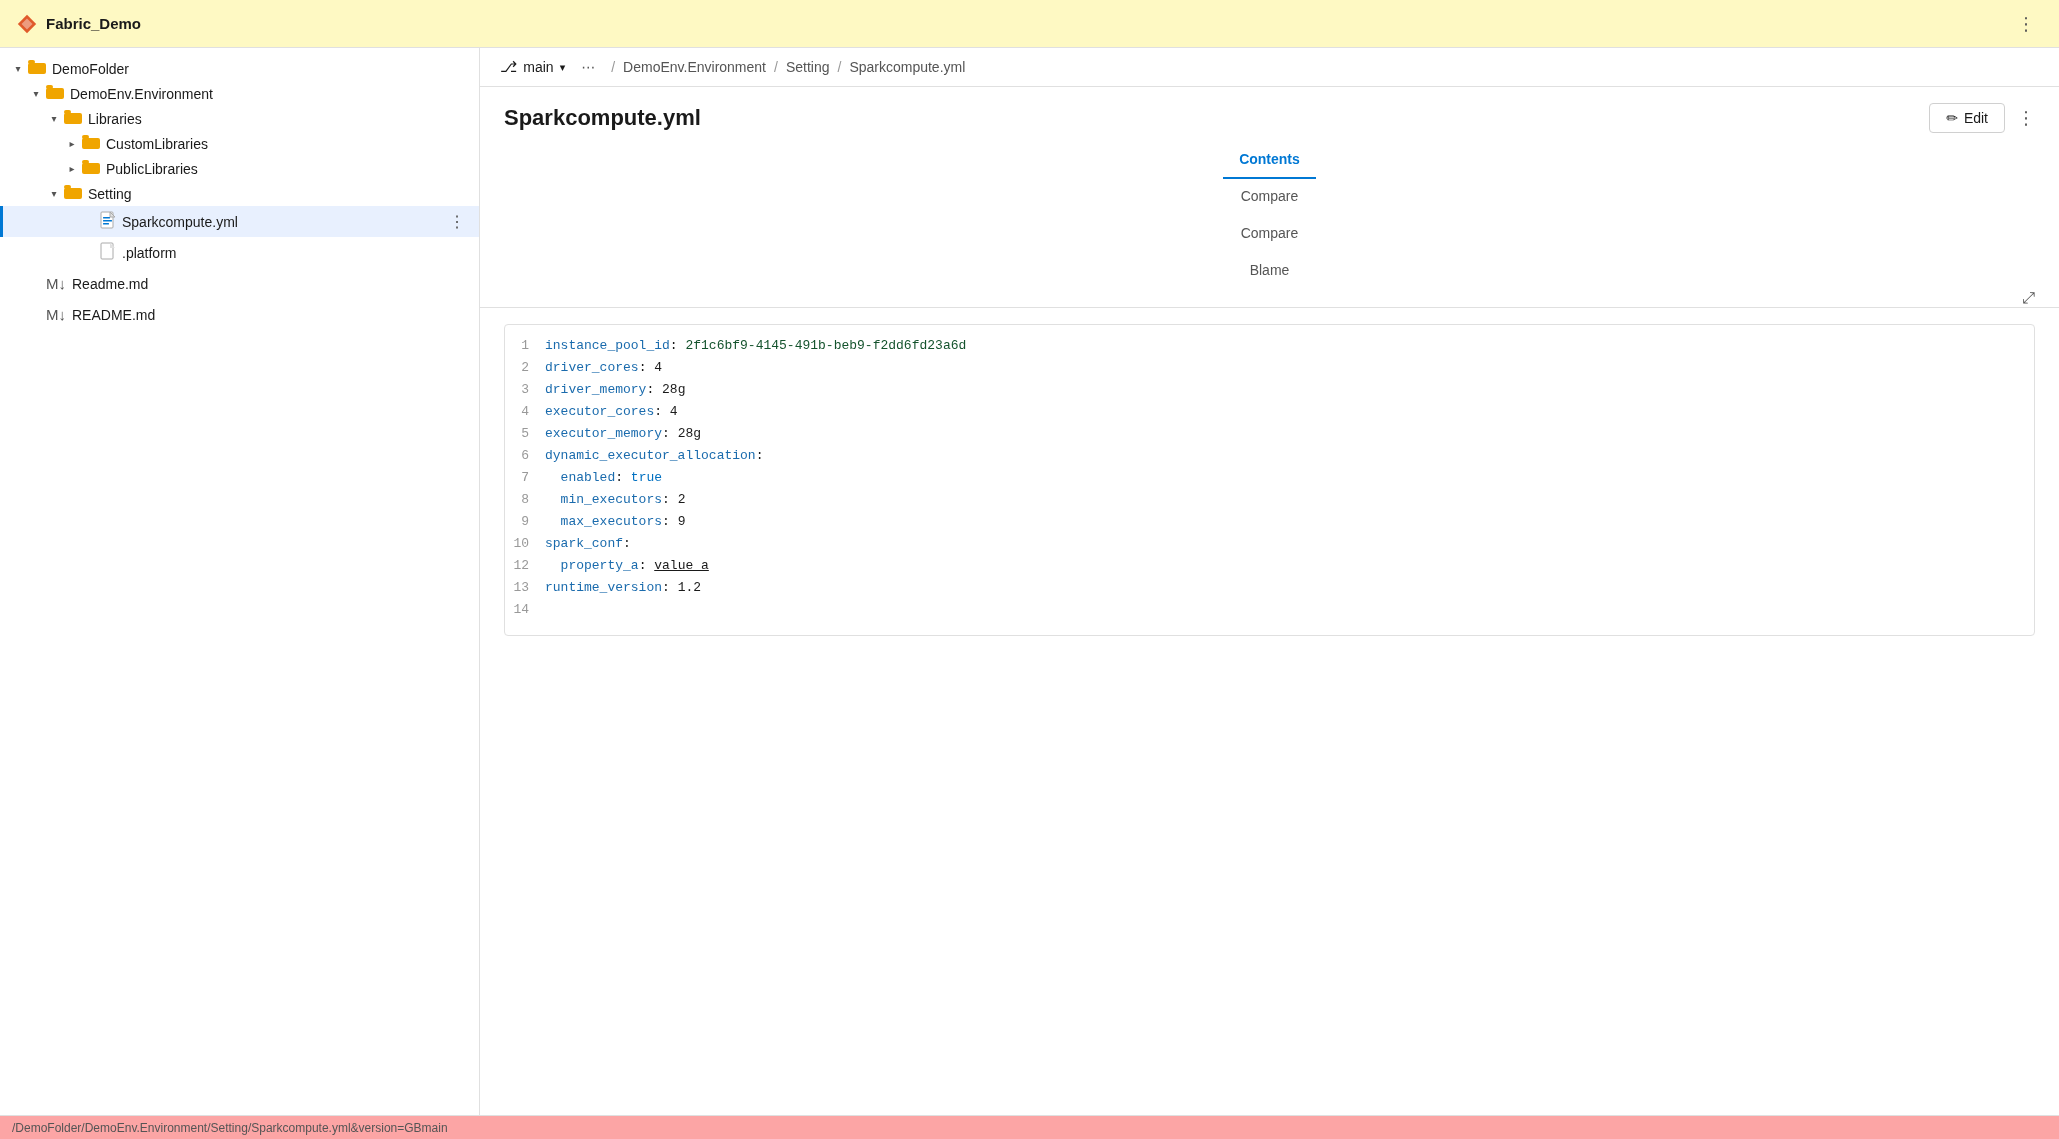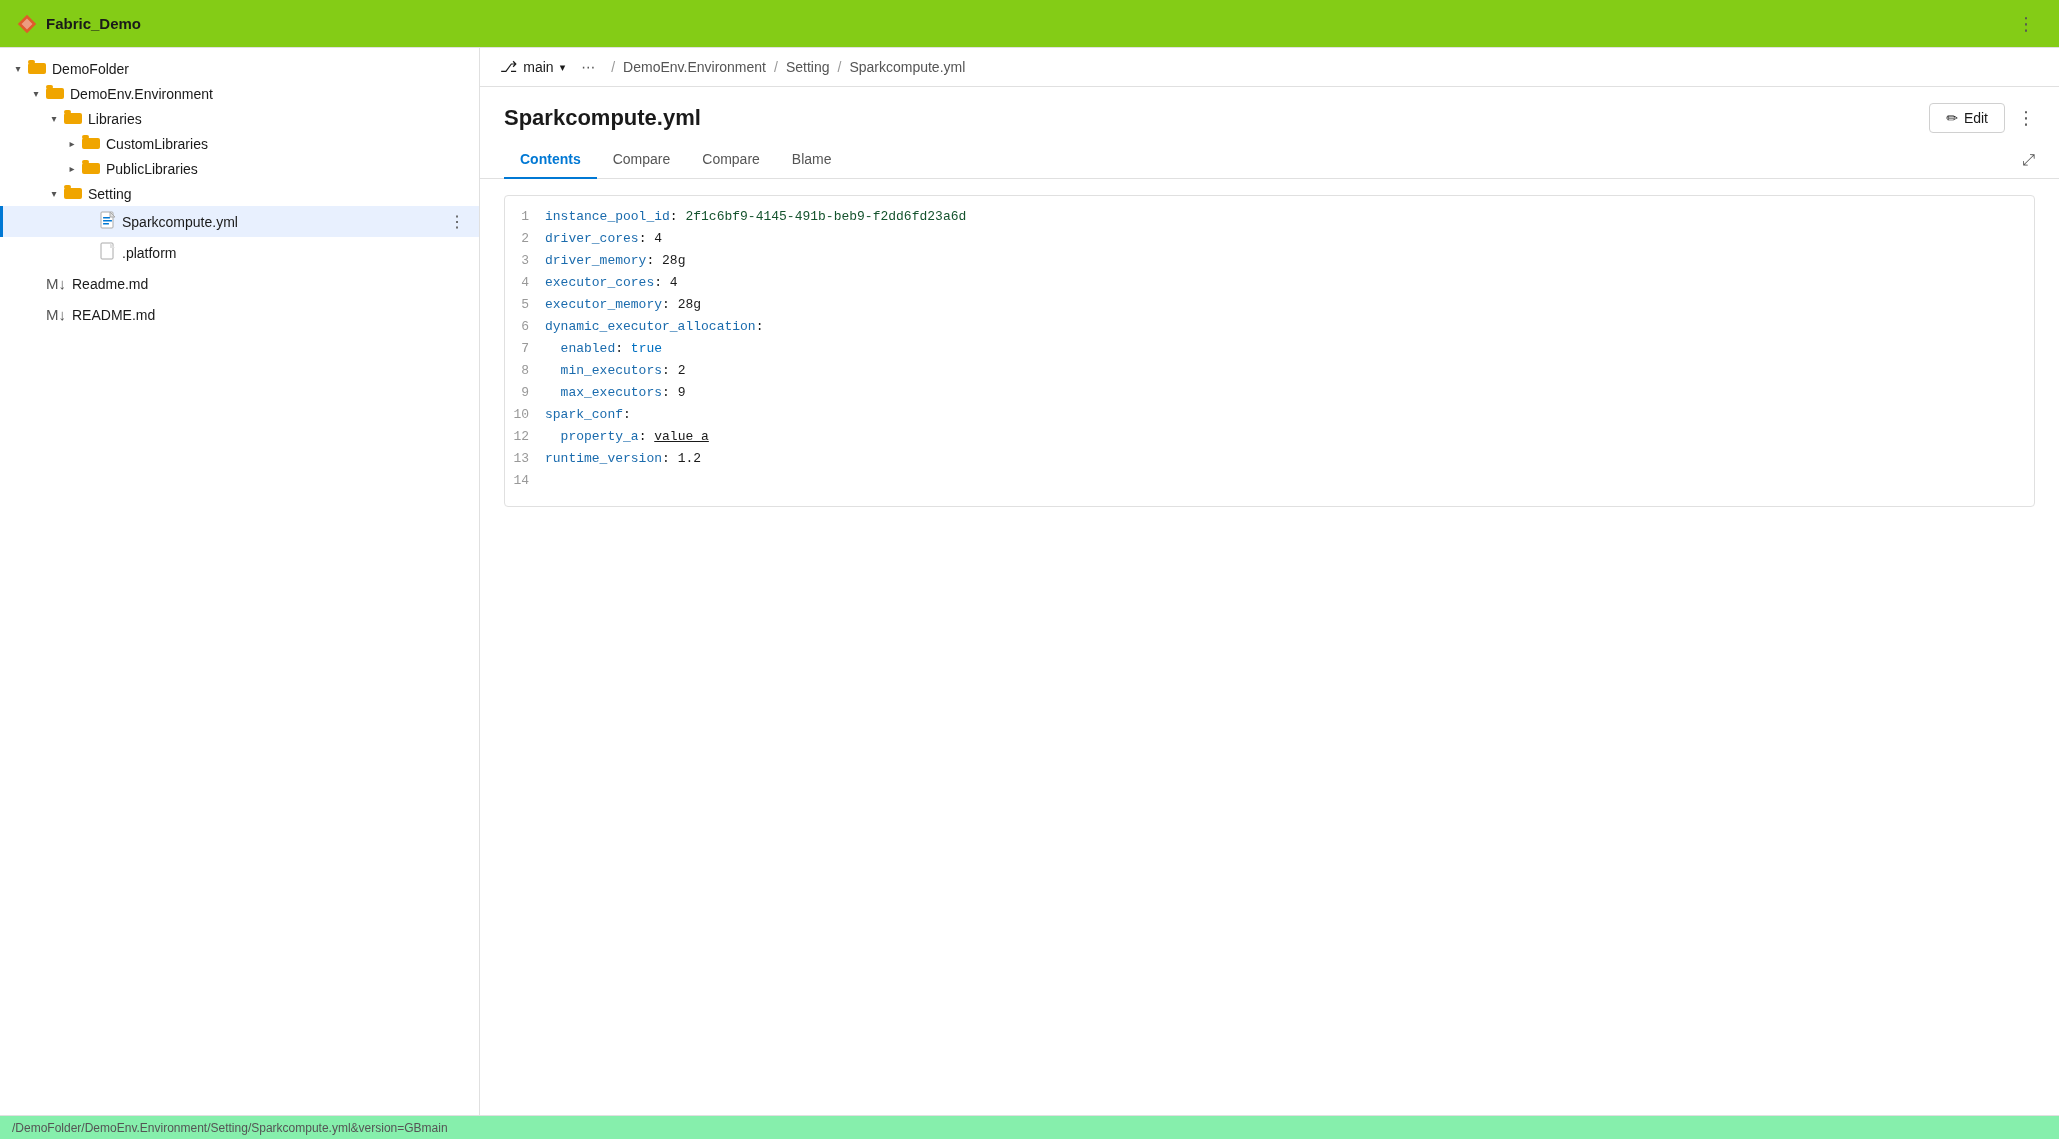--- a/index.html
+++ b/index.html
@@ -5,21 +5,21 @@
     * { box-sizing: border-box; margin: 0; padding: 0; }
     body { font-family: 'Segoe UI', Arial, sans-serif; font-size: 14px; background: #fff; display: flex; flex-direction: column; height: 1139px; width: 2059px; overflow: hidden; }
 
     
     .top-bar {
       display: flex;
       align-items: center;
       padding: 0 16px;
       height: 48px;
       border-bottom: 1px solid #e0e0e0;
-      background: #84cc16;
+      background: #fef9c3;
     }
     .app-logo {
       display: flex;
       align-items: center;
       gap: 8px;
       font-weight: 600;
       font-size: 15px;
       color: #1a1a1a;
     }
     .logo-diamond {
@@ -147,20 +147,21 @@
     }
     .file-header-menu { margin-left: 12px; color: #555; cursor: pointer; font-size: 18px; }
 
     
     .tabs {
       display: flex;
       align-items: center;
       padding: 0 24px;
       border-bottom: 1px solid #e0e0e0;
       margin-top: 8px;
+      flex-direction: column;
     }
     .tab {
       padding: 10px 16px;
       cursor: pointer;
       color: #555;
       font-size: 14px;
       border-bottom: 2px solid transparent;
       margin-bottom: -1px;
     }
     .tab.active {
@@ -205,21 +206,21 @@
     
     .key { color: #1a1a1a; text-decoration: underline; }
     .val-string { color: #14532d; }
     .val-bool { color: #0070c1; }
     .val-num { color: #1a1a1a; }
     .key-blue { color: #1a6bad; }
 
     
     .status-bar {
       height: 24px;
-      background: #86efac;
+      background: #fca5a5;
       border-top: 1px solid #e0e0e0;
       display: flex;
       align-items: center;
       padding: 0 12px;
       font-size: 12px;
       color: #555;
     }
   </style>
 </head>
 <body>

